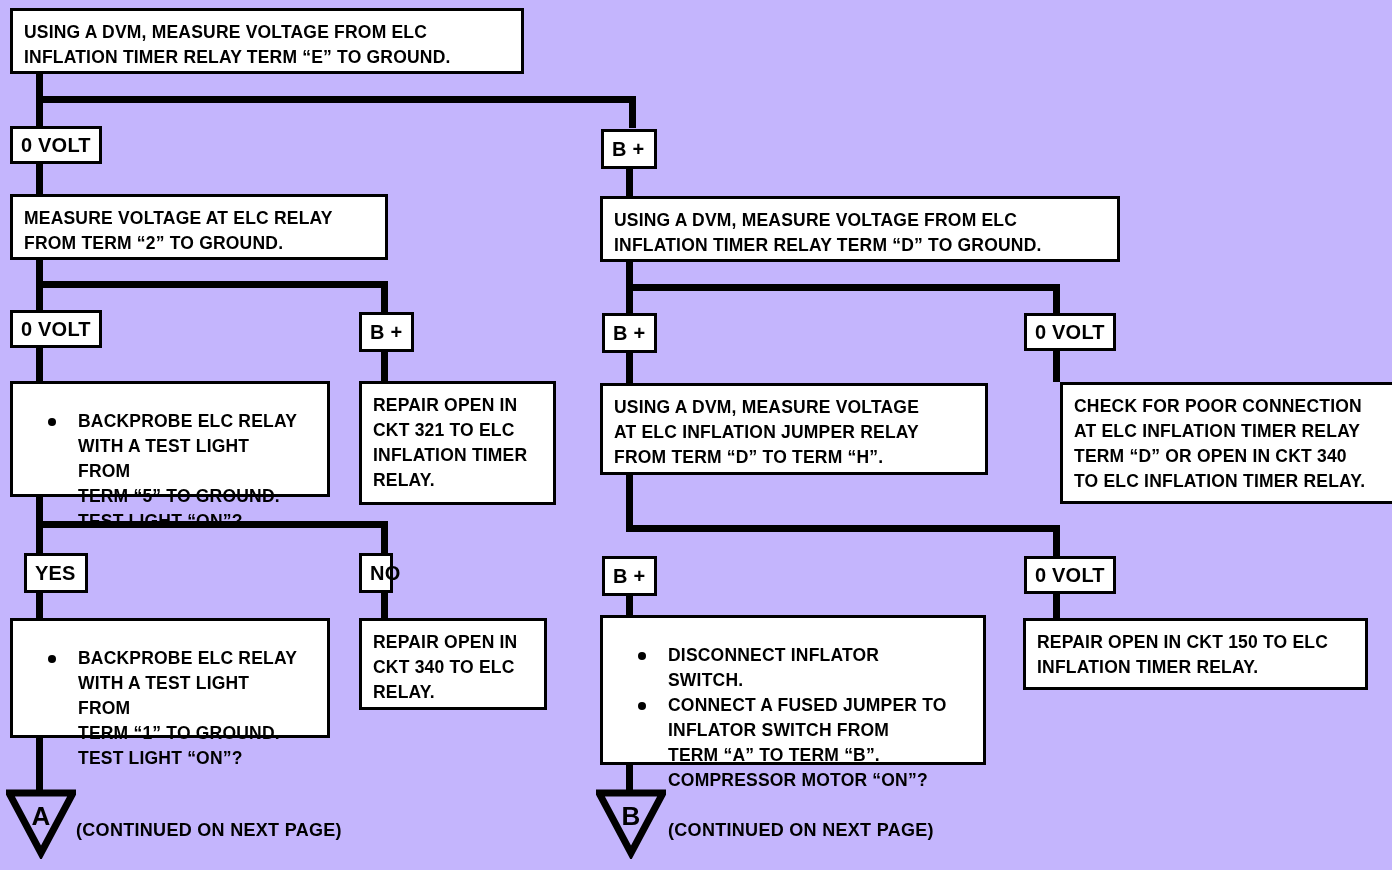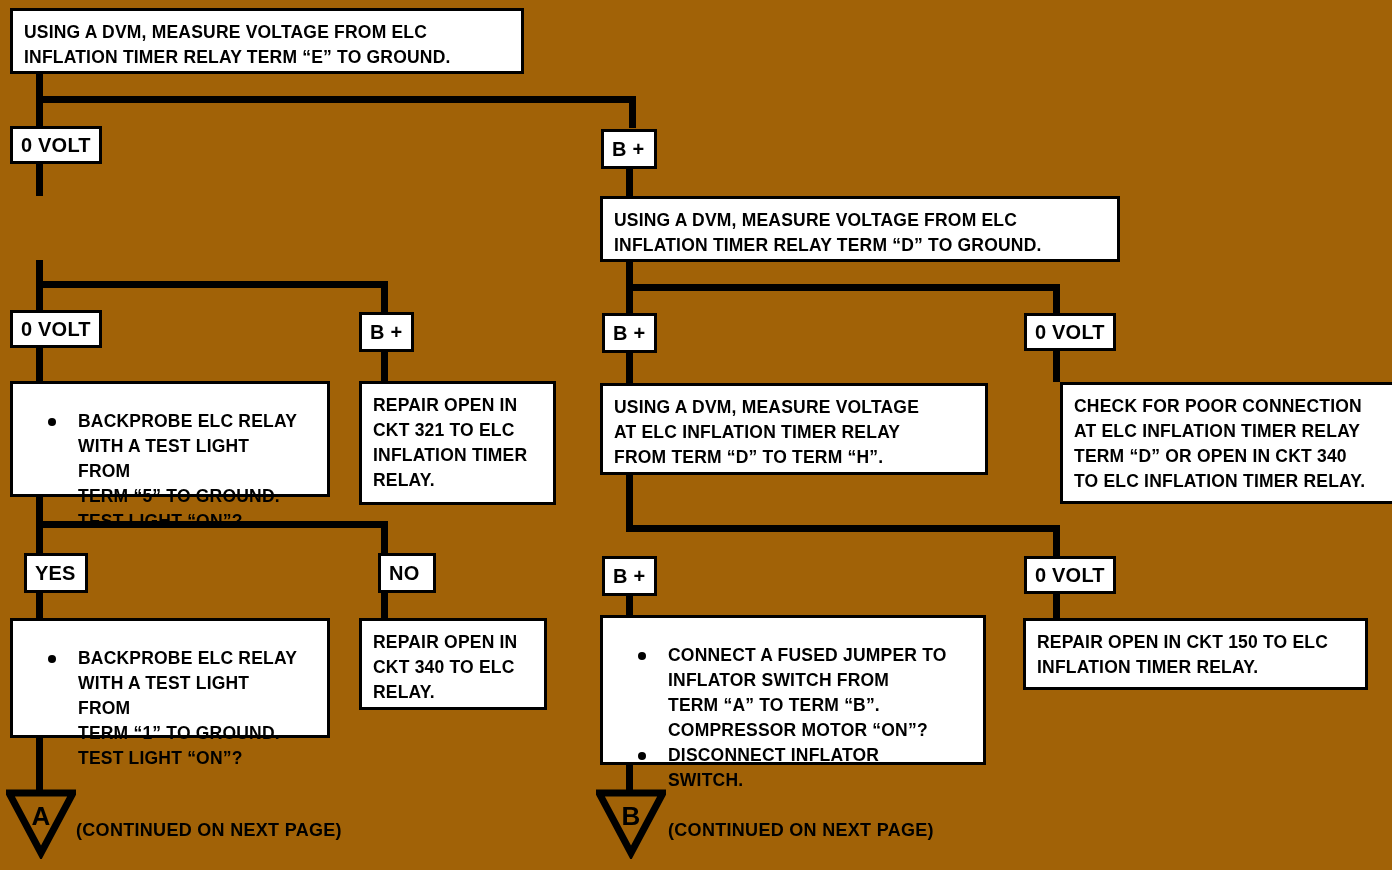--- a/index.html
+++ b/index.html
@@ -5,21 +5,21 @@
 <style>
   html, body {
     margin: 0;
     padding: 0;
     background: #ffffff;
   }
   #canvas {
     position: relative;
     width: 1392px;
     height: 870px;
-    background: #a16207;
+    background: #c4b5fd;
     font-family: "Liberation Sans", "DejaVu Sans", sans-serif;
     overflow: hidden;
   }
   
   .box {
     position: absolute;
     box-sizing: border-box;
     border: 3px solid #000000;
     background: #ffffff;
     color: #000000;
@@ -115,20 +115,24 @@
   <div class="box label-box" style="left:10px; top:126px; width:92px; height:38px;">
     <span class="txt">0 VOLT</span>
   </div>
   <div class="box label-box" style="left:601px; top:129px; width:56px; height:40px;">
     <span class="txt">B +</span>
   </div>
 
   <div class="ln" style="left:36px; top:163px; width:7px; height:33px;"></div>
   <div class="ln" style="left:626px; top:168px; width:7px; height:30px;"></div>
 
+  <div class="box text-box" style="left:10px; top:194px; width:378px; height:66px;">
+    <span class="txt">MEASURE VOLTAGE AT ELC RELAY
+FROM TERM “2” TO GROUND.</span>
+  </div>
   <div class="box text-box" style="left:600px; top:196px; width:520px; height:66px;">
     <span class="txt">USING A DVM, MEASURE VOLTAGE FROM ELC
 INFLATION TIMER RELAY TERM “D” TO GROUND.</span>
   </div>
 
   <div class="ln" style="left:36px; top:260px; width:7px; height:28px;"></div>
   <div class="ln" style="left:36px; top:281px; width:352px; height:7px;"></div>
   <div class="ln" style="left:36px; top:281px; width:7px; height:32px;"></div>
   <div class="ln" style="left:381px; top:281px; width:7px; height:32px;"></div>
 
@@ -166,21 +170,21 @@
 
   <div class="box text-box" style="left:359px; top:381px; width:197px; height:124px;">
     <span class="txt">REPAIR OPEN IN
 CKT 321 TO ELC
 INFLATION TIMER
 RELAY.</span>
   </div>
 
   <div class="box text-box" style="left:600px; top:383px; width:388px; height:92px;">
     <span class="txt">USING A DVM, MEASURE VOLTAGE
-AT ELC INFLATION TIMER RELAY
+AT ELC INFLATION JUMPER RELAY
 FROM TERM “D” TO TERM “H”.</span>
   </div>
 
   <div class="box text-box" style="left:1060px; top:382px; width:362px; height:122px;">
     <span class="txt">CHECK FOR POOR CONNECTION
 AT ELC INFLATION TIMER RELAY
 TERM “D” OR OPEN IN CKT 340
 TO ELC INFLATION TIMER RELAY.</span>
   </div>
 
@@ -190,21 +194,21 @@
   <div class="ln" style="left:381px; top:521px; width:7px; height:33px;"></div>
 
   <div class="ln" style="left:626px; top:475px; width:7px; height:28px;"></div>
   <div class="ln" style="left:626px; top:525px; width:434px; height:7px;"></div>
   <div class="ln" style="left:626px; top:497px; width:7px; height:35px;"></div>
   <div class="ln" style="left:1053px; top:525px; width:7px; height:32px;"></div>
 
   <div class="box label-box" style="left:24px; top:553px; width:64px; height:40px;">
     <span class="txt">YES</span>
   </div>
-  <div class="box label-box" style="left:378px; top:553px; width:58px; height:40px;">
+  <div class="box label-box" style="left:359px; top:553px; width:34px; height:40px;">
     <span class="txt">NO</span>
   </div>
   <div class="box label-box" style="left:602px; top:556px; width:55px; height:40px;">
     <span class="txt">B +</span>
   </div>
   <div class="box label-box" style="left:1024px; top:556px; width:92px; height:38px;">
     <span class="txt">0 VOLT</span>
   </div>
 
   <div class="ln" style="left:36px; top:592px; width:7px; height:28px;"></div>
@@ -222,25 +226,25 @@
   </div>
 
   <div class="box text-box" style="left:359px; top:618px; width:188px; height:92px;">
     <span class="txt">REPAIR OPEN IN
 CKT 340 TO ELC
 RELAY.</span>
   </div>
 
   <div class="box text-box" style="left:600px; top:615px; width:386px; height:150px;">
     <ul class="bullets">
+      <li>DISCONNECT INFLATOR SWITCH.</li>
       <li>CONNECT A FUSED JUMPER TO
 INFLATOR SWITCH FROM
 TERM “A” TO TERM “B”.
 COMPRESSOR MOTOR “ON”?</li>
-      <li>DISCONNECT INFLATOR SWITCH.</li>
     </ul>
   </div>
 
   <div class="box text-box" style="left:1023px; top:618px; width:345px; height:72px;">
     <span class="txt">REPAIR OPEN IN CKT 150 TO ELC
 INFLATION TIMER RELAY.</span>
   </div>
 
   <div class="ln" style="left:36px; top:738px; width:7px; height:56px;"></div>
   <div class="ln" style="left:626px; top:765px; width:7px; height:29px;"></div>

